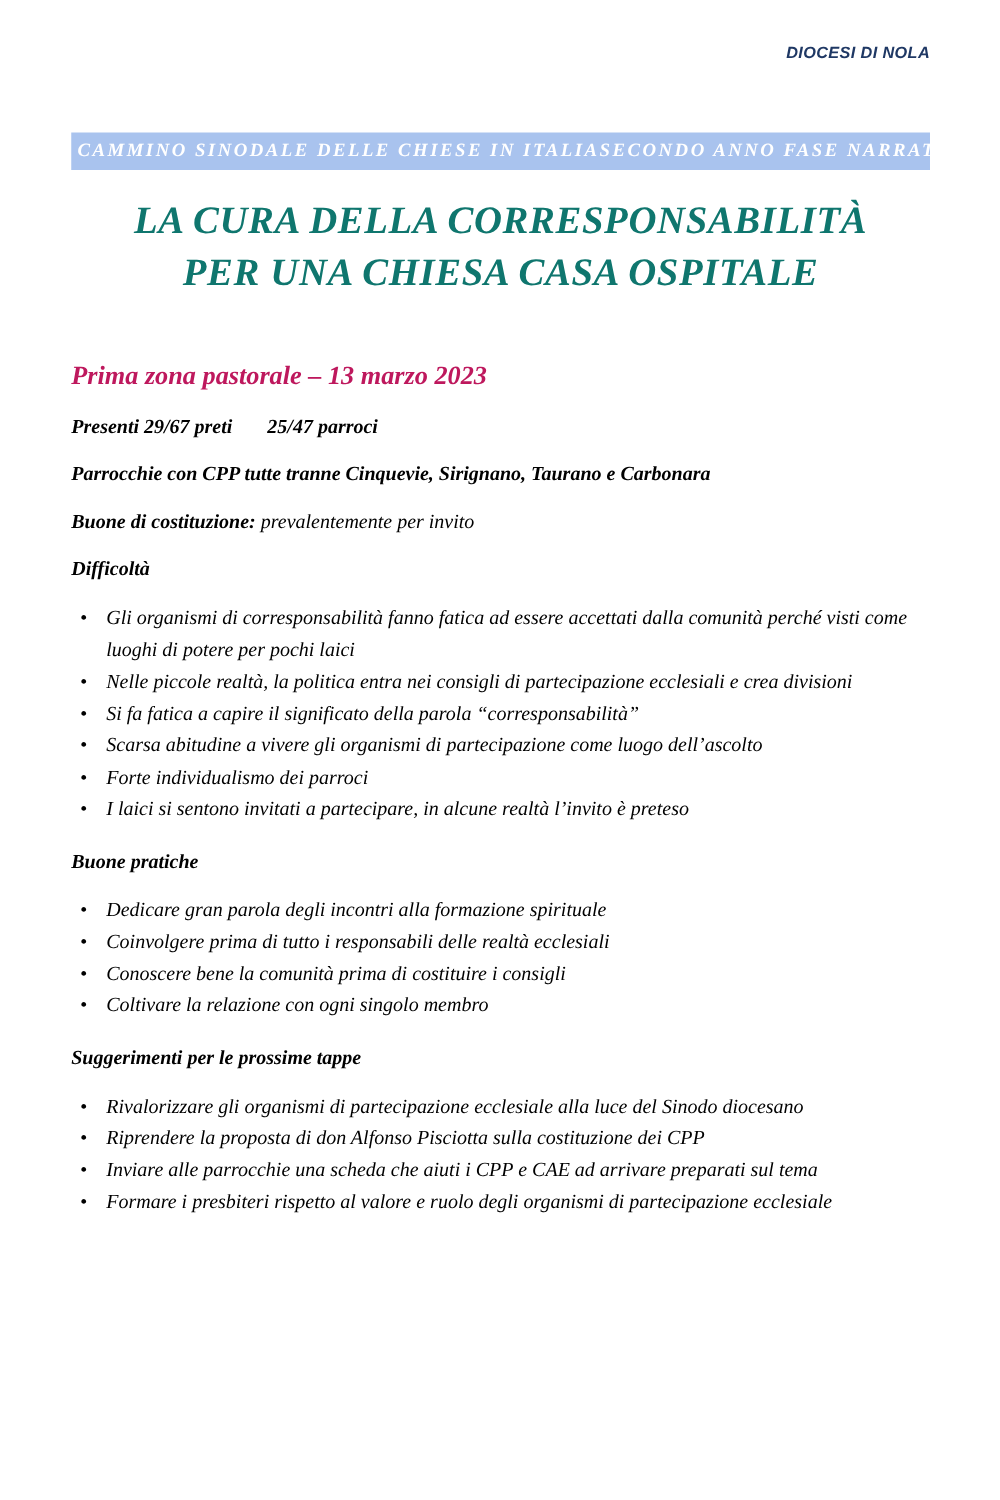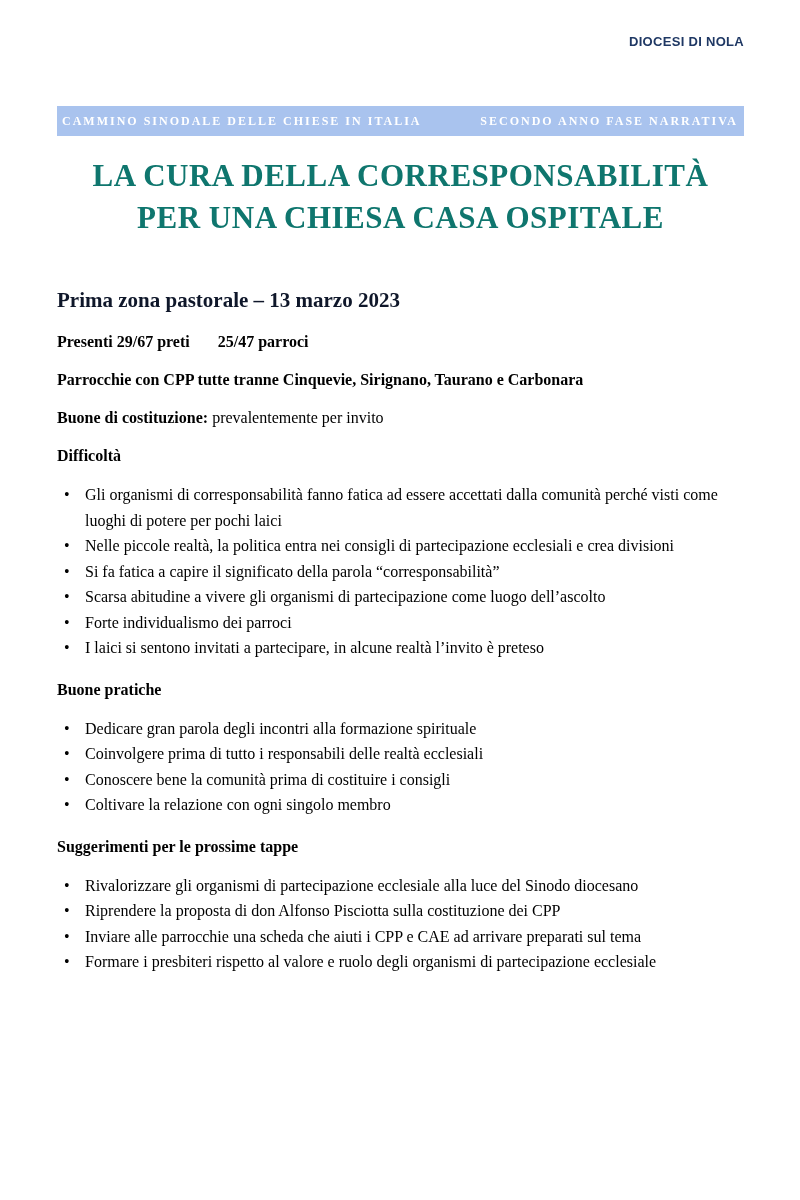--- a/index.html
+++ b/index.html
@@ -6,20 +6,21 @@
   html, body { background: #ffffff; }
   .page {
     position: relative;
     width: 800px;
     height: 1038px;
     margin: 0 auto;
     background: #ffffff;
     font-family: "Liberation Serif", serif;
     color: #000000;
     overflow: hidden;
+    font-style: italic;
   }
   .content {
     position: absolute;
     left: 57px;
     right: 56px;
     top: 0;
   }
   .org-line {
     margin-top: 34px;
     text-align: right;
@@ -32,36 +33,36 @@
   .banner {
     margin-top: 57px;
     height: 30px;
     background: #a9c3ee;
     display: flex;
     align-items: center;
     justify-content: space-between;
     padding: 0 6px 0 5px;
     color: #ffffff;
     font-weight: bold;
-    font-size: 12px;
+    font-size: 15px;
     letter-spacing: 2px;
     white-space: nowrap;
   }
   .doc-title {
     margin-top: 19px;
     text-align: center;
     color: #0f766e;
     font-weight: bold;
     font-size: 31px;
     line-height: 42px;
     letter-spacing: 0.5px;
   }
   .subtitle {
     margin-top: 49px;
-    color: #0f172a;
+    color: #be185d;
     font-weight: bold;
     font-size: 21px;
   }
   .para {
     margin-top: 20px;
     font-size: 16px;
     line-height: 18px;
   }
   .bold { font-weight: bold; }
   .stat-gap { display: inline-block; margin-left: 24px; }

